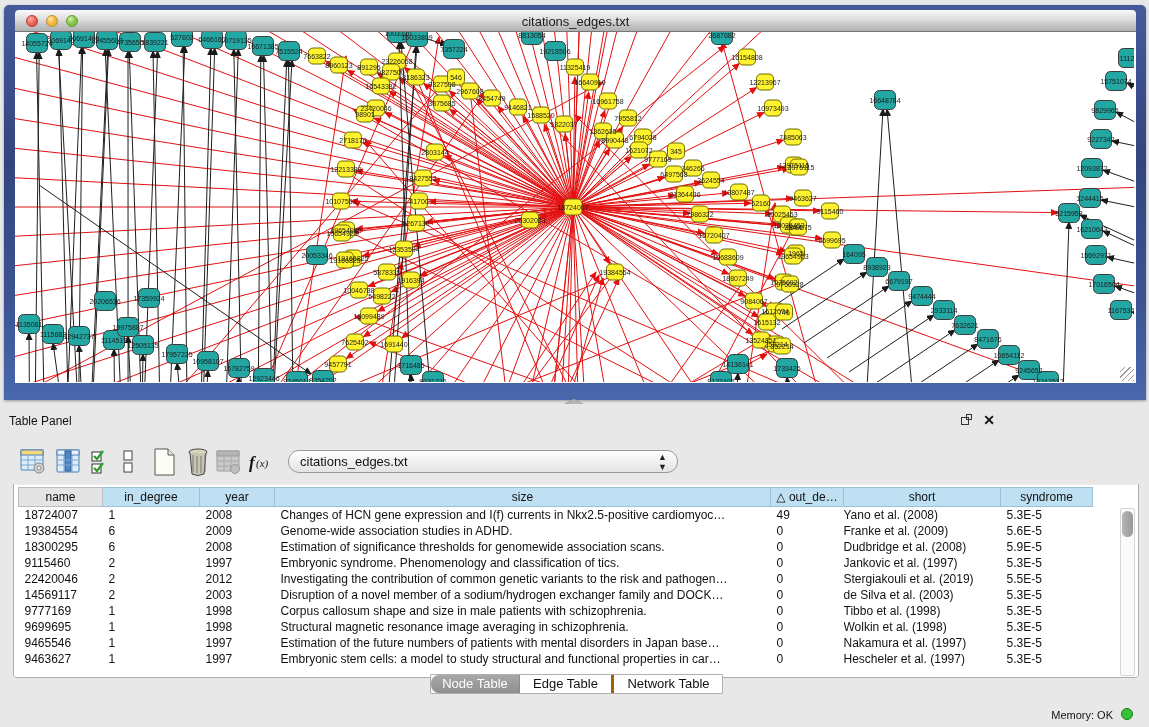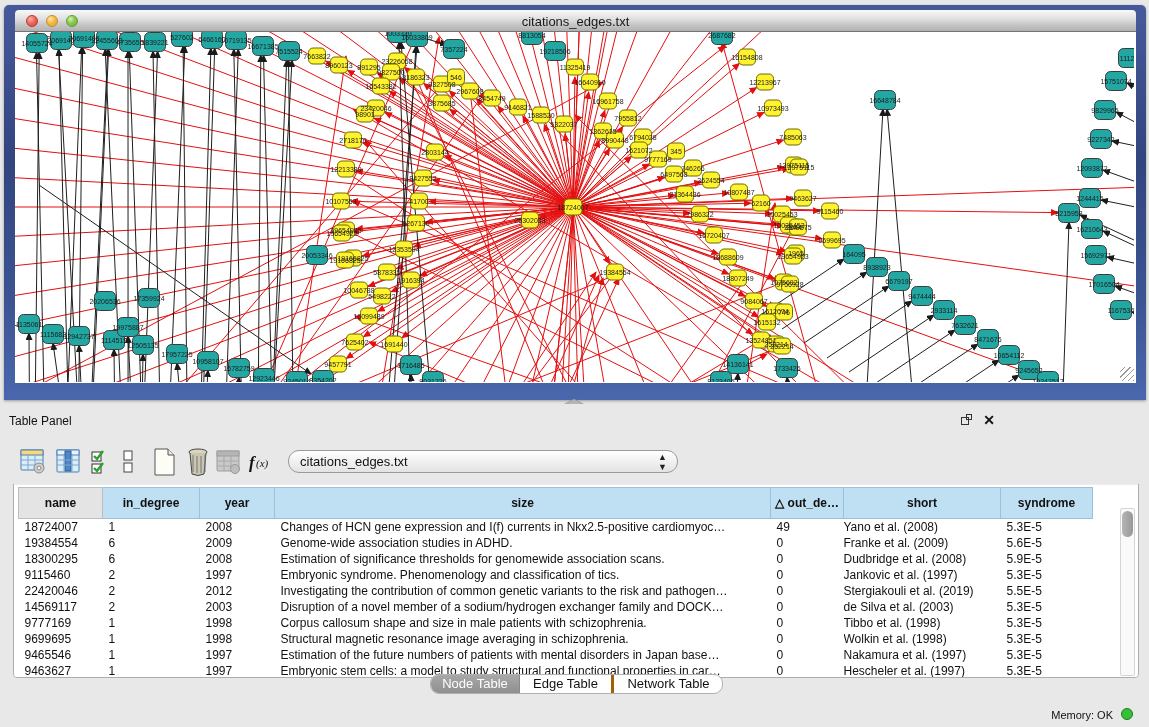--- a/index.html
+++ b/index.html
@@ -20,29 +20,29 @@
 
 #toolpanel{position:absolute;left:13px;top:437px;width:1126px;height:241px;border:1px solid #adadad;border-radius:4px;background:#ececec}
 
 #toolbar{position:absolute;left:0px;top:434px;width:1149px;height:50px;background:#e8e8e8}
 .ticon{position:absolute;top:13px}
 #combo{position:absolute;left:288px;top:16px;width:390px;height:23px;background:linear-gradient(180deg,#ffffff,#e3e3e3);border:1px solid #9a9a9a;border-radius:11px;font-size:13px;color:#111;line-height:21px;padding-left:11px}
 #combo .ud{position:absolute;right:10px;top:1px;font-size:9px;color:#222;line-height:10px}
 
 #tablebox{position:absolute;left:14px;top:485px;width:1124px;height:192px;background:#fff;border-radius:0 0 3px 3px;overflow:hidden}
 table{border-collapse:collapse;table-layout:fixed;font-size:12px;color:#111;width:1074px;margin-left:4px;margin-top:2px}
-th{height:31px;background:#bfe0f2;border:1px solid #9bc0d8;border-top:1px solid #9bc0d8;font-weight:bold;font-size:12px;padding:0}
+th{height:19px;background:#bfe0f2;border:1px solid #9bc0d8;border-top:1px solid #9bc0d8;font-weight:normal;font-size:12px;padding:0}
 th.gray{background:#e4e4e4;border-color:#bdbdbd}
 td{height:16px;padding:0 0 0 6px;white-space:nowrap;overflow:hidden;border:none}
 td.c{text-align:left;padding:0 32px 0 0}
 tr.datarow td{border-bottom:0}
 #vscroll{position:absolute;right:3px;top:23px;width:15px;height:168px;background:#fafafa;border:1px solid #d5d5d5;border-radius:2px}
 #vthumb{position:absolute;left:1px;top:2px;width:11px;height:26px;background:linear-gradient(90deg,#b5b5b5,#989898);border-radius:6px}
 
-#tabs{position:absolute;left:430px;top:674px;width:293px;height:20px;background:#fff;border:1px solid #b0b0b0;border-radius:9px;display:flex;font-size:13px;color:#111}
+#tabs{position:absolute;left:430px;top:674px;width:293px;height:20px;background:#fff;border:1px solid #b0b0b0;border-radius:1px;display:flex;font-size:13px;color:#111}
 #tabs .seg{flex:0 0 auto;text-align:center;line-height:18px}
 #seg1{width:89px;background:linear-gradient(180deg,#a8a8a8,#8f8f8f);color:#fff;border-radius:8px 0 0 8px;border-right:1px solid #8a8a8a}
 #seg2{width:91px}
 #seg3{width:112px;border-left:3px solid #a16207}
 
 #mem{position:absolute;right:36px;top:709px;font-size:11px;color:#111}
 #memdot{position:absolute;right:16px;top:708px;width:12px;height:12px;border-radius:50%;background:#35c135;border:1px solid #1d7a1d}
 </style></head><body>
 <div id="win">
   <div id="titlebar">

